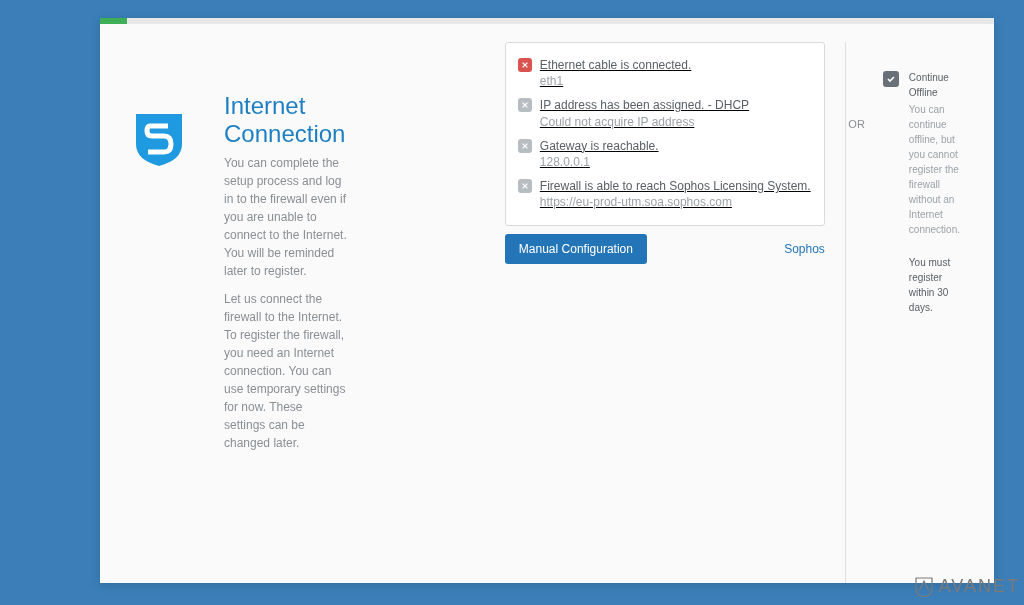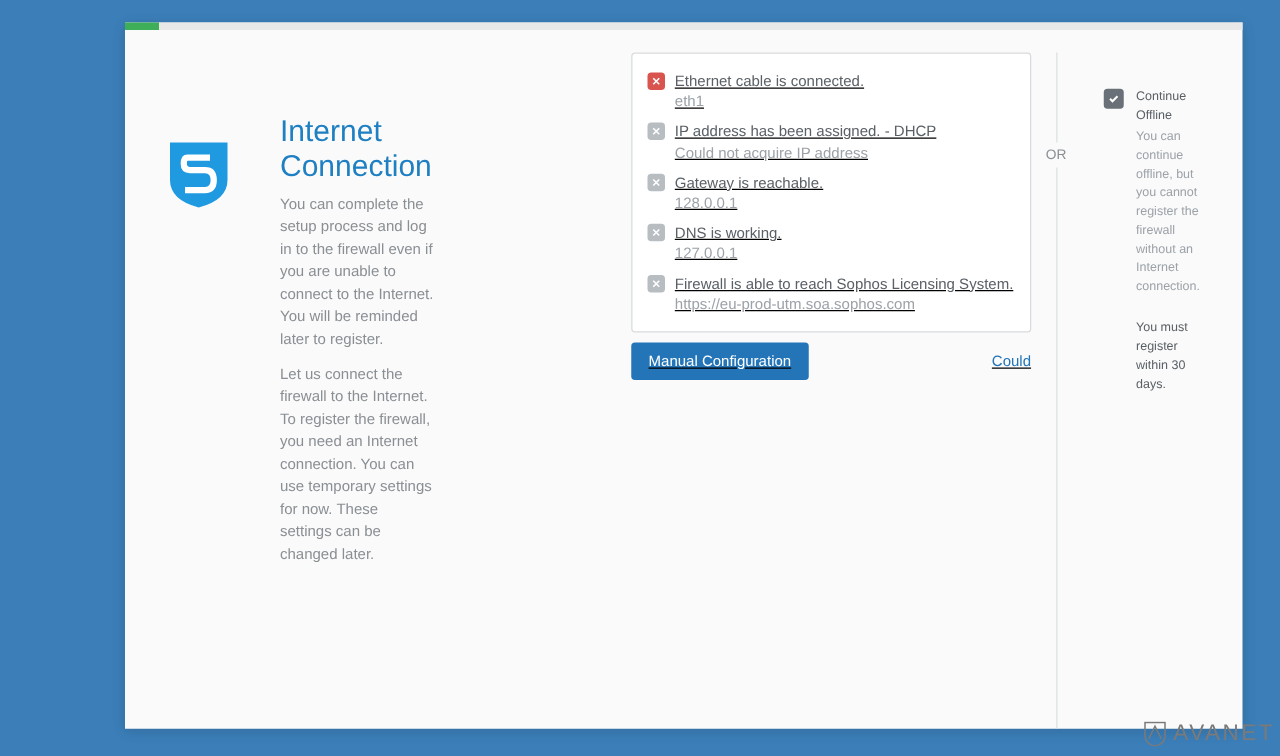--- a/index.html
+++ b/index.html
@@ -103,21 +103,20 @@
       line-height: 1.35;
       text-decoration: underline;
     }
     .status-label { color: #5a6066; }
     .status-detail { color: #9ca2a8; }
     .button-row {
       display: flex;
       justify-content: space-between;
       align-items: flex-start;
       margin-top: 8px;
-      text-decoration: underline;
     }
     .btn {
       border: none;
       border-radius: 3px;
       font-size: 12px;
       padding: 8px 14px;
       cursor: pointer;
       font-family: inherit;
     }
     .btn-primary {
@@ -126,21 +125,21 @@
     }
     .btn-link {
       background: none;
       color: #2375b8;
       padding: 8px 0;
     }
     .divider-col {
       width: 40px;
       display: flex;
       flex-direction: column;
-      align-items: center;
+      align-items: flex-end;
       position: relative;
       padding-top: 0;
     }
     .divider-line {
       width: 1px;
       background: #dcdfe3;
       position: absolute;
       top: 0;
       bottom: 0;
       left: 50%;
@@ -260,39 +259,28 @@
                 <div class="status-detail">128.0.0.1</div>
               </div>
             </div>
             <div class="status-item">
               <div class="status-icon neutral">
                 <svg viewBox="0 0 10 10">
                   <path d="M 2 2 L 8 8 M 8 2 L 2 8" stroke="#fff" stroke-width="1.6"></path>
                 </svg>
               </div>
               <div class="status-text">
-                <div class="status-label">DNS is working.</div>
-                <div class="status-detail">127.0.0.1</div>
-              </div>
-            </div>
-            <div class="status-item">
-              <div class="status-icon neutral">
-                <svg viewBox="0 0 10 10">
-                  <path d="M 2 2 L 8 8 M 8 2 L 2 8" stroke="#fff" stroke-width="1.6"></path>
-                </svg>
-              </div>
-              <div class="status-text">
                 <div class="status-label">Firewall is able to reach Sophos Licensing System.</div>
                 <div class="status-detail">https://eu-prod-utm.soa.sophos.com</div>
               </div>
             </div>
           </div>
         <div class="button-row">
           <button class="btn btn-primary">Manual Configuration</button>
-          <button class="btn btn-link">Could</button>
+          <button class="btn btn-link">Sophos</button>
         </div>
       </div>
 
       <div class="divider-col">
         <div class="divider-line"></div>
         <div class="divider-or">OR</div>
       </div>
 
       <div class="right-col">
         <div class="offline-row">

